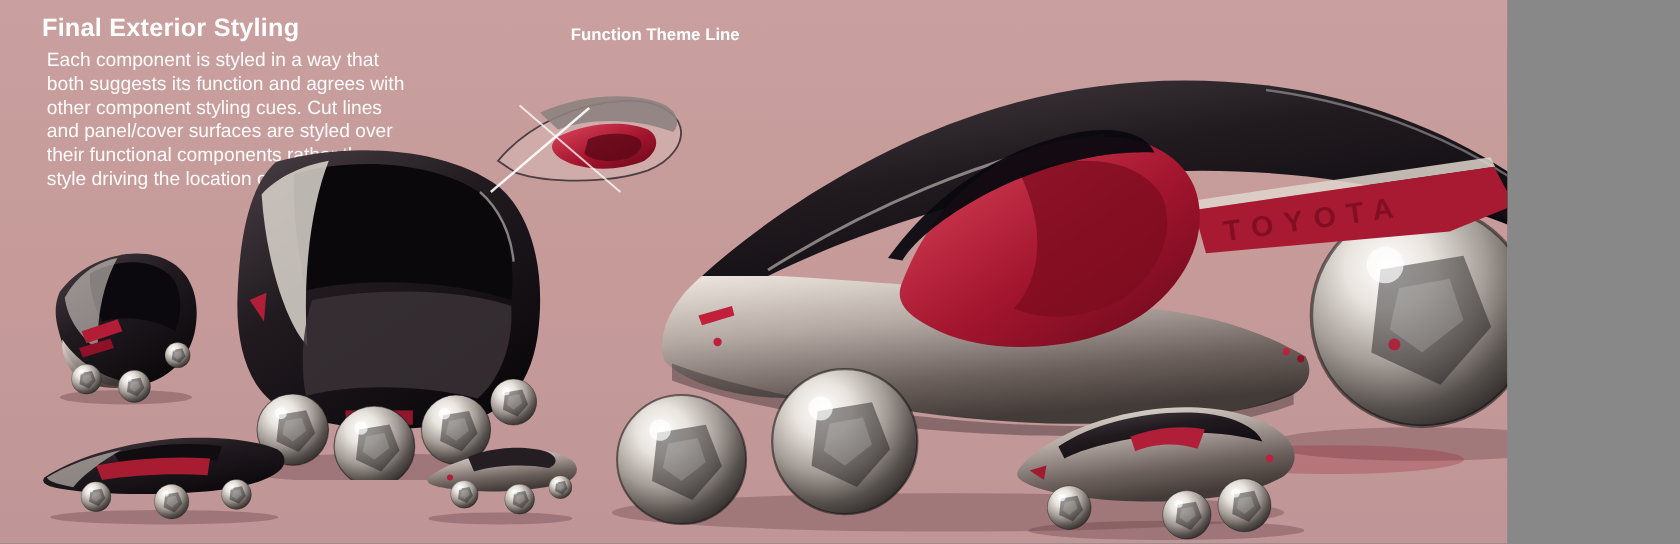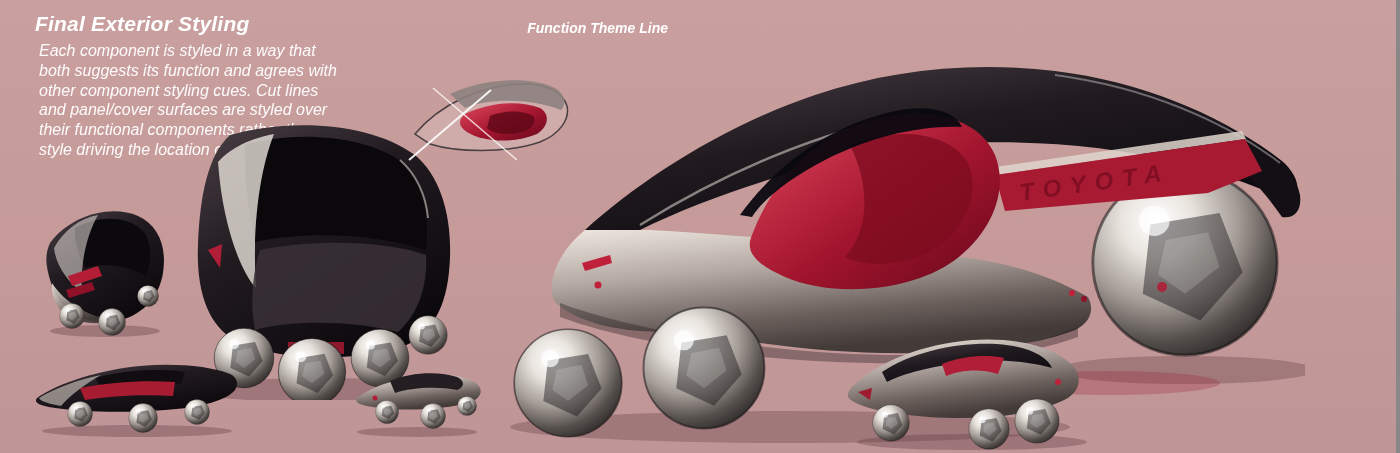--- a/index.html
+++ b/index.html
@@ -1,24 +1,24 @@
 <!DOCTYPE html>
 <html><head>
 <meta charset="utf-8">
 <style>
   html,body{margin:0;padding:0;background:#888;}
   .board{
-    position:relative;width:1396px;height:453px;overflow:hidden;
+    position:relative;width:1256px;height:453px;overflow:hidden;
     background:linear-gradient(180deg,#c9a09f 0%,#c59a99 55%,#c09597 100%);
-    font-family:"Liberation Sans",sans-serif;color:#ffffff;font-style:italic;
+    font-family:"Liberation Sans",sans-serif;color:#ffffff;
   }
   .header-block{position:absolute;left:35px;top:12px;width:315px;}
   .header-block h1{margin:0 0 5px 0;font-size:21px;font-weight:bold;letter-spacing:.2px;color:#fff;}
   .header-block p{margin:4px;font-size:16px;line-height:1.24;color:#fdfbfb;}
-  .callout-block{position:absolute;left:392px;top:20px;width:276px;text-align:right;}
+  .callout-block{position:absolute;left:408px;top:20px;width:276px;text-align:center;}
   .callout-block h2{margin:0 0 3px 0;font-size:14px;font-weight:bold;color:#fff;}
   .callout-block p{margin:0;font-size:10.5px;line-height:1.28;color:#fdfbfb;}
   .sketch{position:absolute;}
   svg{display:block;}
   .defs-holder{position:absolute;width:0;height:0;overflow:hidden;}
 </style>
 </head>
 <body>
 
 <div class="board">

